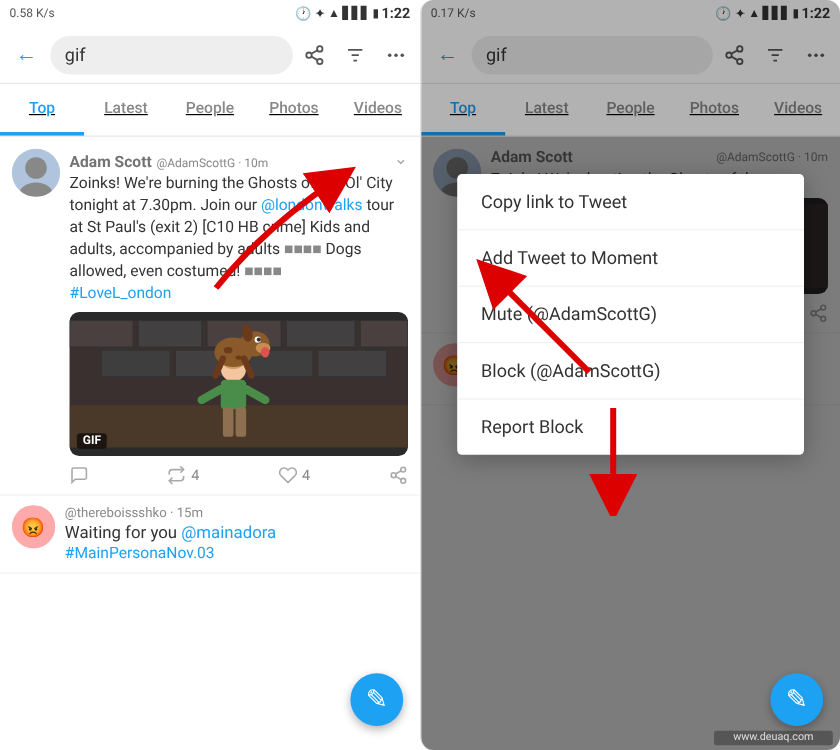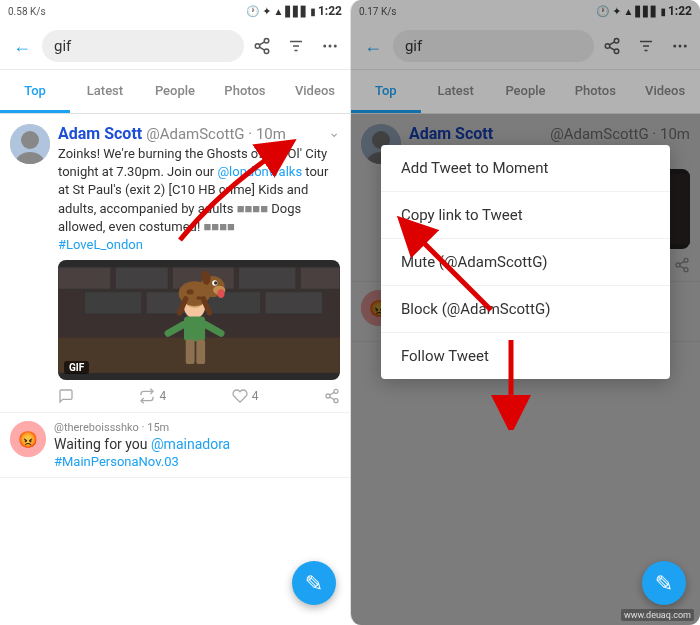--- a/index.html
+++ b/index.html
@@ -79,20 +79,21 @@
       cursor: pointer; font-size: 16px;
     }
 
     
     .tabs {
       height: 44px;
       display: flex;
       align-items: stretch;
       border-bottom: 1px solid #e0e0e0;
       flex-shrink: 0;
+      text-decoration: underline;
     }
     .tab {
       flex: 1;
       display: flex;
       align-items: center;
       justify-content: center;
       font-size: 13px;
       color: #888;
       cursor: pointer;
       border-bottom: 3px solid transparent;
@@ -126,25 +127,25 @@
     }
     .tweet-content { flex: 1; min-width: 0; }
     .tweet-header {
       display: flex;
       align-items: center;
       justify-content: space-between;
       margin-bottom: 2px;
     }
     .tweet-username {
       font-weight: bold;
-      font-size: 16px;
-      color: #1d4ed8;
+      font-size: 13px;
+      color: #737373;
     }
     .tweet-handle {
-      font-size: 15px;
+      font-size: 10px;
       color: #888;
     }
     .tweet-text {
       font-size: 13px;
       color: #333;
       line-height: 1.4;
       margin-bottom: 6px;
     }
     .tweet-text .mention { color: #1da1f2; }
 
@@ -250,21 +251,21 @@
     .context-menu-item:last-child { border-bottom: none; }
 
     
     .watermark {
       position: absolute;
       bottom: 4px;
       right: 6px;
       font-size: 9px;
       color: rgba(255,255,255,0.8);
       background: rgba(0,0,0,0.3);
-      padding: 1px 3px;
+      padding: 1px 16px;
       border-radius: 2px;
       z-index: 100;
     }
 
     
     .tweet-item-small {
       display: flex;
       padding: 8px 10px;
       border-bottom: 1px solid #f0f0f0;
     }
@@ -615,25 +616,25 @@
         <div style="font-size:11px; color:#888;">@thereboissshko · 15m</div>
         <div style="font-size:13px; color:#333;">Waiting for you <span style="color:#1da1f2">@mainadora</span></div>
         <div style="font-size:13px; color:#1da1f2;">#MainPersonaNov.03</div>
       </div>
     </div>
   </div>
 
   <div class="context-menu-overlay"></div>
 
   <div class="context-menu">
+    <div class="context-menu-item">Copy link to Tweet</div>
     <div class="context-menu-item">Add Tweet to Moment</div>
-    <div class="context-menu-item">Copy link to Tweet</div>
     <div class="context-menu-item">Mute (@AdamScottG)</div>
     <div class="context-menu-item">Block (@AdamScottG)</div>
-    <div class="context-menu-item">Follow Tweet</div>
+    <div class="context-menu-item">Report Block</div>
   </div>
 
   <svg style="position:absolute; top:200px; left:40px; width:120px; height:120px; pointer-events:none; z-index:30;" viewBox="0 0 120 120">
     <defs>
       <marker id="arrowhead-r1" markerWidth="8" markerHeight="8" refX="4" refY="4" orient="auto">
         <polygon points="0 0, 8 4, 0 8" fill="#dd0000"></polygon>
       </marker>
     </defs>
     <path d="M 100 110 Q 60 70 20 30" stroke="#dd0000" stroke-width="5" fill="none" marker-end="url(#arrowhead-r1)"></path>
   </svg>

